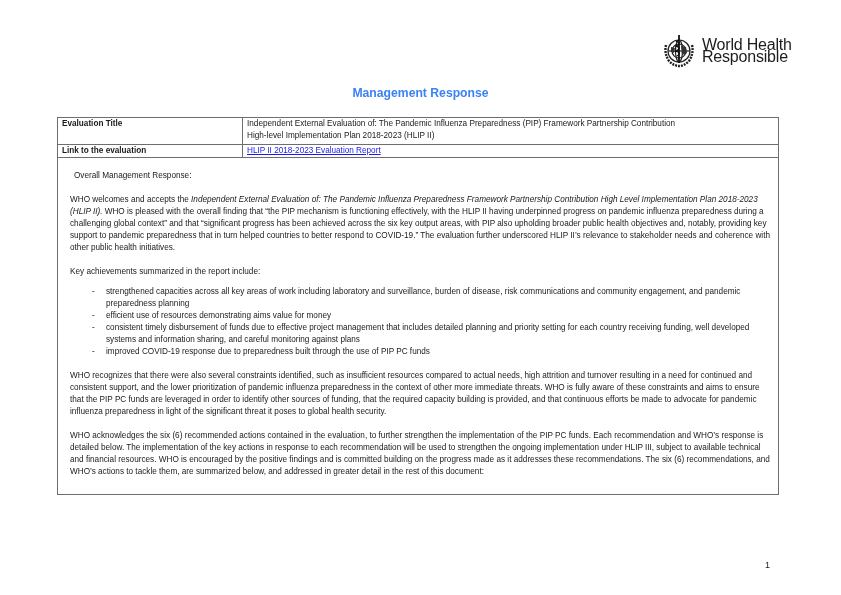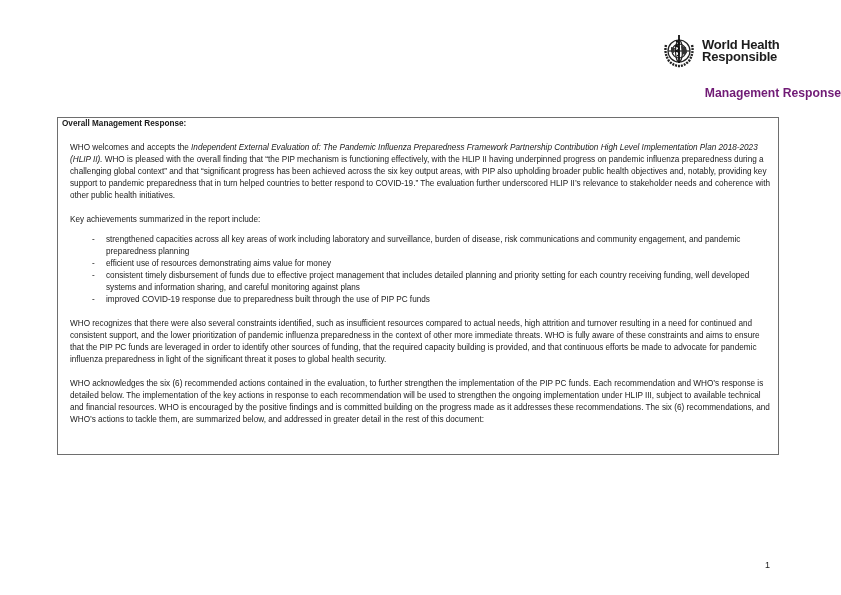--- a/index.html
+++ b/index.html
@@ -6,39 +6,39 @@
     body {
       width: 841px; height: 595px; position: relative; overflow: hidden;
       font-family: "Liberation Sans", sans-serif; color: #1a1a1a;
     }
     .logo {
       position: absolute; left: 661px; top: 33px; height: 36px;
       display: flex; align-items: center;
     }
     .emblem { width: 36px; height: 36px; }
     .logo-text {
-      margin-left: 5px; font-size: 13px; line-height: 12.5px; font-weight: bold;
+      margin-left: 5px; font-size: 16px; line-height: 12.5px; font-weight: normal;
       color: #1c1c1c; letter-spacing: -0.2px;
     }
     .page-title {
-      position: absolute; left: 0; width: 841px; top: 86px; text-align: right;
-      font-size: 12.2px; font-weight: bold; color: #701a75;
+      position: absolute; left: 0; width: 841px; top: 86px; text-align: center;
+      font-size: 12.2px; font-weight: bold; color: #3b82f6;
     }
     table.meta {
       position: absolute; left: 57px; top: 117px; width: 722px;
       border-collapse: collapse; font-size: 8.2px; line-height: 12px;
     }
     table.meta td {
       border: 1px solid #6e6e6e; padding: 0 0 0 4px; vertical-align: top;
     }
     td.label { width: 180px; font-weight: bold; }
     td.value { padding-left: 3px; }
     a.eval-link { color: #1a1aee; text-decoration: underline; }
     td.overall { padding: 0 10px 0 4px; }
-    .overall-head { font-weight: bold; margin: 0; }
+    .overall-head { font-weight: normal; margin: 12px; }
     p { margin: 8px; }
     .para { margin-top: 12px; }
     .bul { list-style: none; margin: 0; padding: 0; }
     .bul li { position: relative; padding-left: 44px; }
     .bul li .dash { position: absolute; left: 30px; top: 0; }
     .page-num {
       position: absolute; left: 765px; top: 560px; font-size: 9px; color: #222;
     }
   </style>
 </head>
@@ -60,20 +60,31 @@
   <div class="logo-text">
     <div>World Health</div>
     <div>Responsible</div>
   </div>
 </div>
 
 <div class="page-title">Management Response</div>
 
 <table class="meta">
   <tbody>
+      <tr style="height:27px">
+    <td class="label">Evaluation Title</td>
+    <td class="value">
+      <div>Independent External Evaluation of: The Pandemic Influenza Preparedness (PIP) Framework Partnership Contribution</div>
+      <div>High-level Implementation Plan 2018-2023 (HLIP II)</div>
+    </td>
+  </tr>
+  <tr>
+    <td class="label">Link to the evaluation</td>
+    <td class="value"><a class="eval-link" href="#">HLIP II 2018-2023 Evaluation Report</a></td>
+  </tr>
   <tr>
     <td class="overall" colspan="2" style="height:336px">
       <p class="overall-head">Overall Management Response:</p>
       <p class="para"><span>WHO welcomes and accepts the </span><em>Independent External Evaluation of: The Pandemic Influenza Preparedness Framework Partnership Contribution High Level Implementation Plan 2018-2023 (HLIP II).</em><span> WHO is pleased with the overall finding that “the PIP mechanism is functioning effectively, with the HLIP II having underpinned progress on pandemic influenza preparedness during a challenging global context” and that “significant progress has been achieved across the six key output areas, with PIP also upholding broader public health objectives and, notably, providing key support to pandemic preparedness that in turn helped countries to better respond to COVID-19.” The evaluation further underscored HLIP II’s relevance to stakeholder needs and coherence with other public health initiatives.</span></p>
       <p class="para">Key achievements summarized in the report include:</p>
       <ul class="bul">
         <li><span class="dash">-</span><span>strengthened capacities across all key areas of work including laboratory and surveillance, burden of disease, risk communications and community engagement, and pandemic preparedness planning</span></li>
         <li><span class="dash">-</span><span>efficient use of resources demonstrating aims value for money</span></li>
         <li><span class="dash">-</span><span>consistent timely disbursement of funds due to effective project management that includes detailed planning and priority setting for each country receiving funding, well developed systems and information sharing, and careful monitoring against plans</span></li>
         <li><span class="dash">-</span><span>improved COVID-19 response due to preparedness built through the use of PIP PC funds</span></li>

